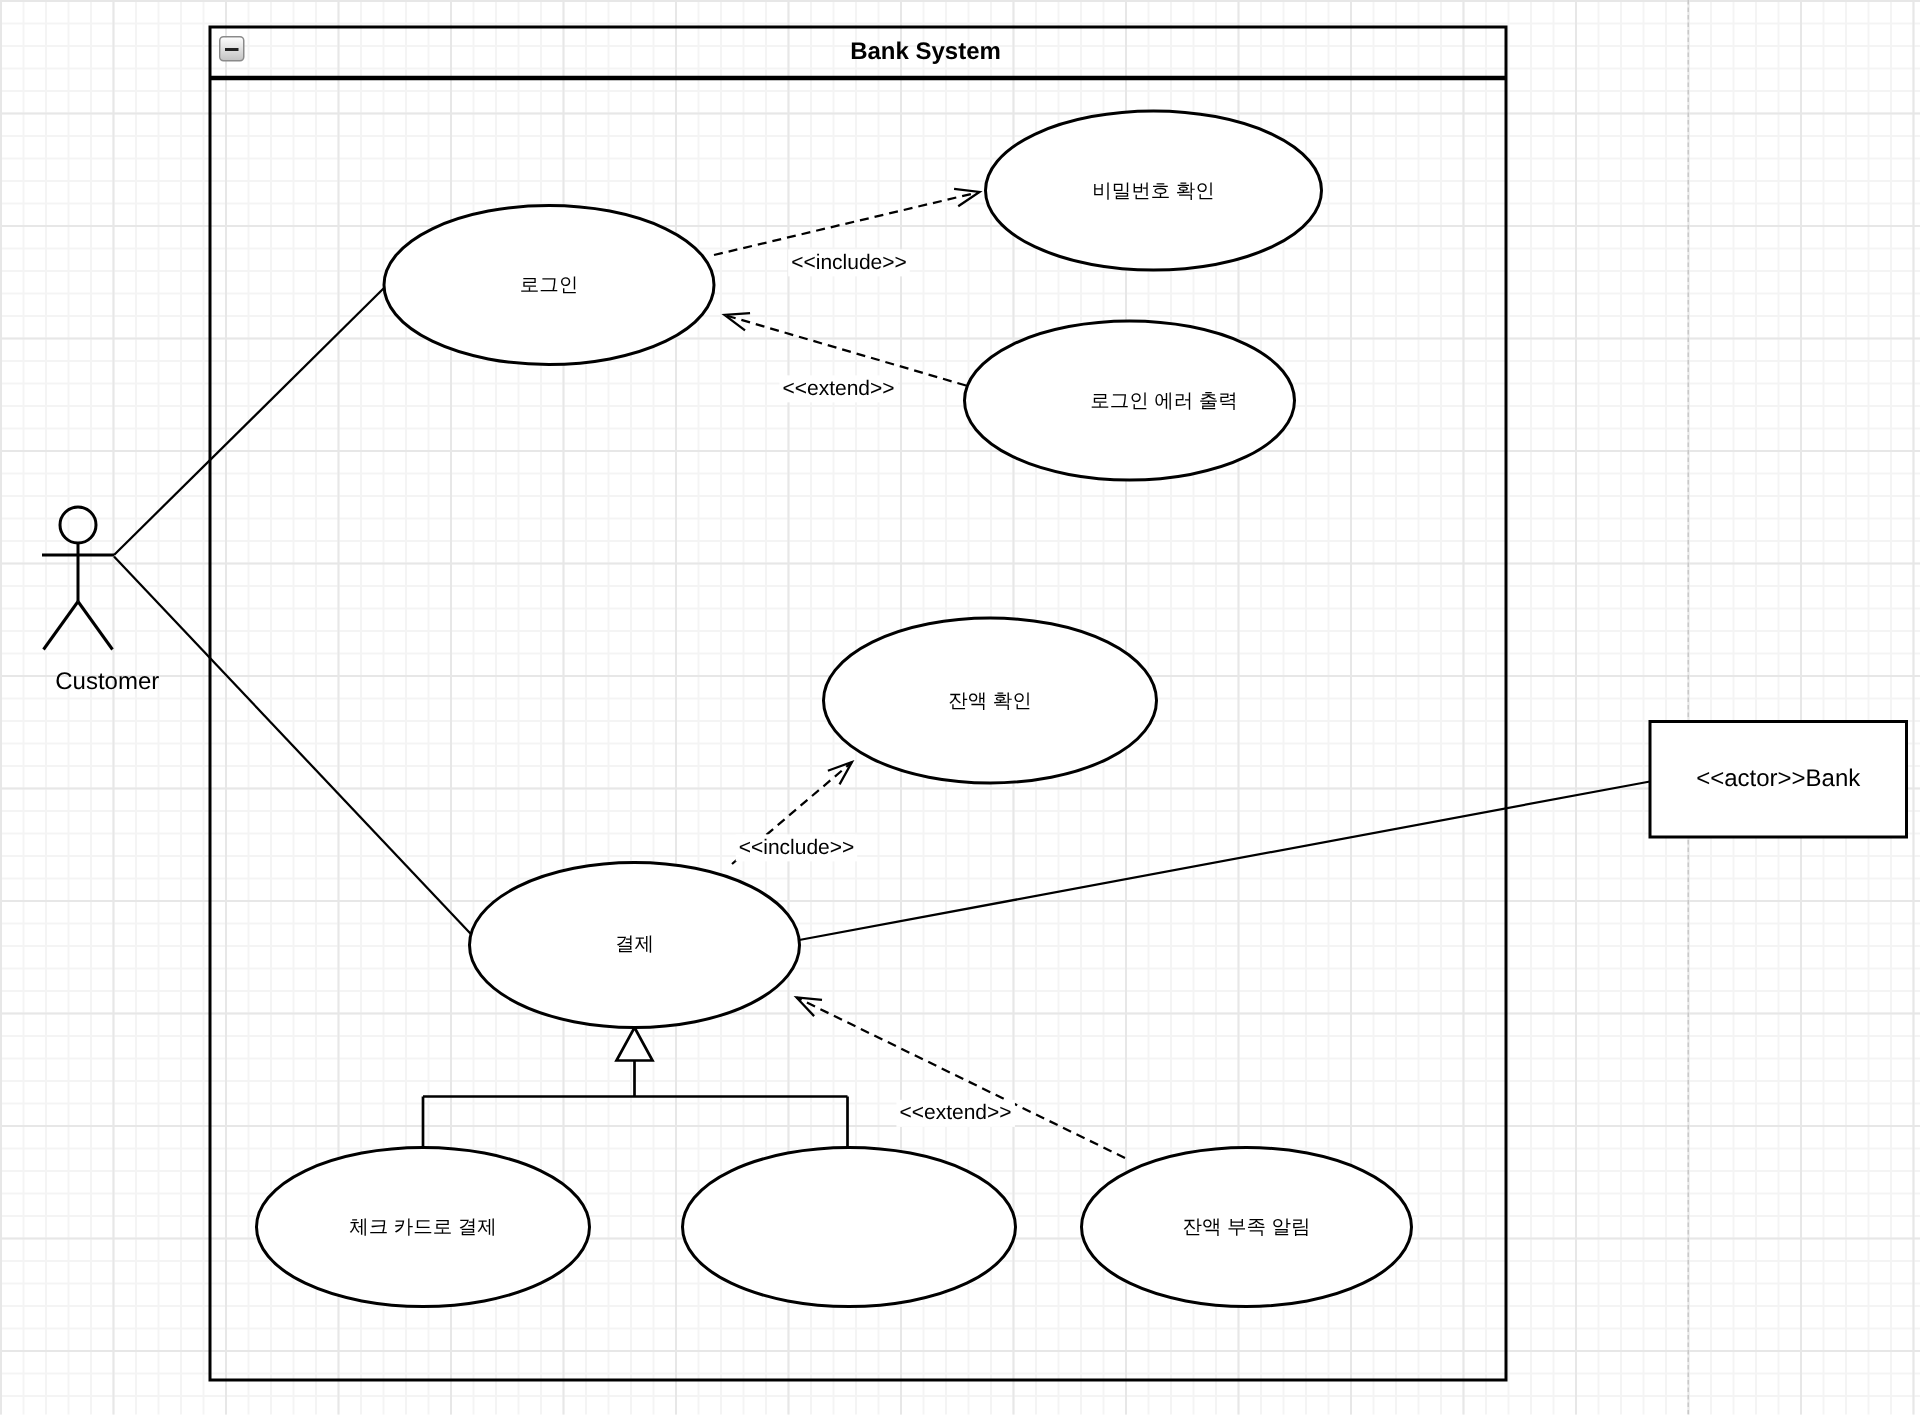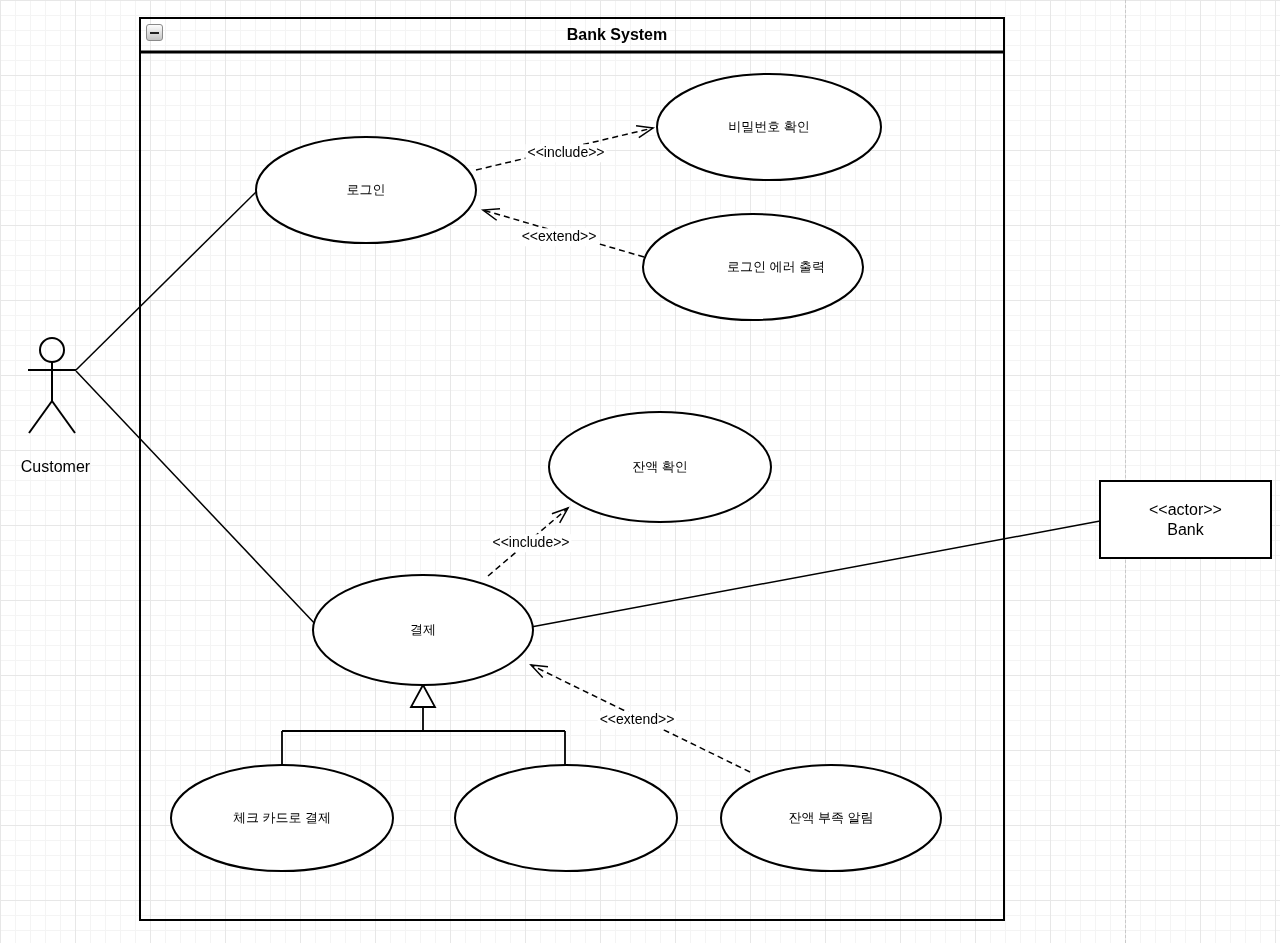--- a/index.html
+++ b/index.html
@@ -27,29 +27,30 @@
     display:flex;align-items:center;justify-content:center;
     text-align:center;line-height:1.25;
     white-space:nowrap;
   }
   .uc-label{font-size:13px;}
   .rel-label{
     font-size:14px;
     background:#ffffff;
     padding:0 2px;
     transform:translate(-50%,-50%);
+    margin-top:22px;
   }
   .sys-title{
     left:140px;top:20px;width:864px;height:30px;
     font-weight:bold;font-size:16px;padding-left:45px;
   }
   .actor-label{font-size:16px;}
   .bank-box-text{
     left:1100px;top:481px;width:171px;height:77px;
-    flex-direction:column;font-size:16px;
+    flex-direction:row;font-size:16px;
   }
   .collapse-btn{
     position:absolute;left:146px;top:24px;width:17px;height:17px;
     box-sizing:border-box;
     border:1px solid #8a8a8a;border-radius:3px;
     background:linear-gradient(#fdfdfd,#c4c4c4);
     display:flex;align-items:center;justify-content:center;
     cursor:pointer;
   }
   .minus-bar{width:9px;height:2px;background:#222;}
@@ -115,32 +116,32 @@
 
     <rect x="1100" y="481" width="171" height="77" fill="#ffffff" stroke="#000" stroke-width="2"></rect>
   </svg>
 
   <div class="collapse-btn">
     <div class="minus-bar"></div>
   </div>
 
   <div class="lbl sys-title">Bank System</div>
 
-  <div class="lbl actor-label" style="left:8px;top:446px;width:95px;height:18px;margin-top:12px;">Customer</div>
+  <div class="lbl actor-label" style="left:24px;top:446px;width:95px;height:18px;">Customer</div>
 
   <div class="lbl bank-box-text">
     <div>&lt;&lt;actor&gt;&gt;</div>
     <div>Bank</div>
   </div>
 
   <div class="lbl uc-label" style="left:256px;top:137px;width:220px;height:106px;">로그인</div>
   <div class="lbl uc-label" style="left:657px;top:74px;width:224px;height:106px;">비밀번호 확인</div>
   <div class="lbl uc-label" style="left:666px;top:214px;width:220px;height:106px;">로그인 에러 출력</div>
   <div class="lbl uc-label" style="left:549px;top:412px;width:222px;height:110px;">잔액 확인</div>
-  <div class="lbl uc-label" style="left:313px;top:575px;width:220px;height:110px;">결제</div>
+  <div class="lbl uc-label" style="left:313px;top:575px;width:220px;height:110px;font-family:Liberation Mono, monospace;">결제</div>
   <div class="lbl uc-label" style="left:171px;top:765px;width:222px;height:106px;">체크 카드로 결제</div>
   <div class="lbl uc-label" style="left:721px;top:765px;width:220px;height:106px;">잔액 부족 알림</div>
 
   <div class="lbl rel-label" style="left:566px;top:153px;">&lt;&lt;include&gt;&gt;</div>
   <div class="lbl rel-label" style="left:559px;top:237px;">&lt;&lt;extend&gt;&gt;</div>
   <div class="lbl rel-label" style="left:531px;top:543px;">&lt;&lt;include&gt;&gt;</div>
   <div class="lbl rel-label" style="left:637px;top:720px;">&lt;&lt;extend&gt;&gt;</div>
 
 </div>
 

